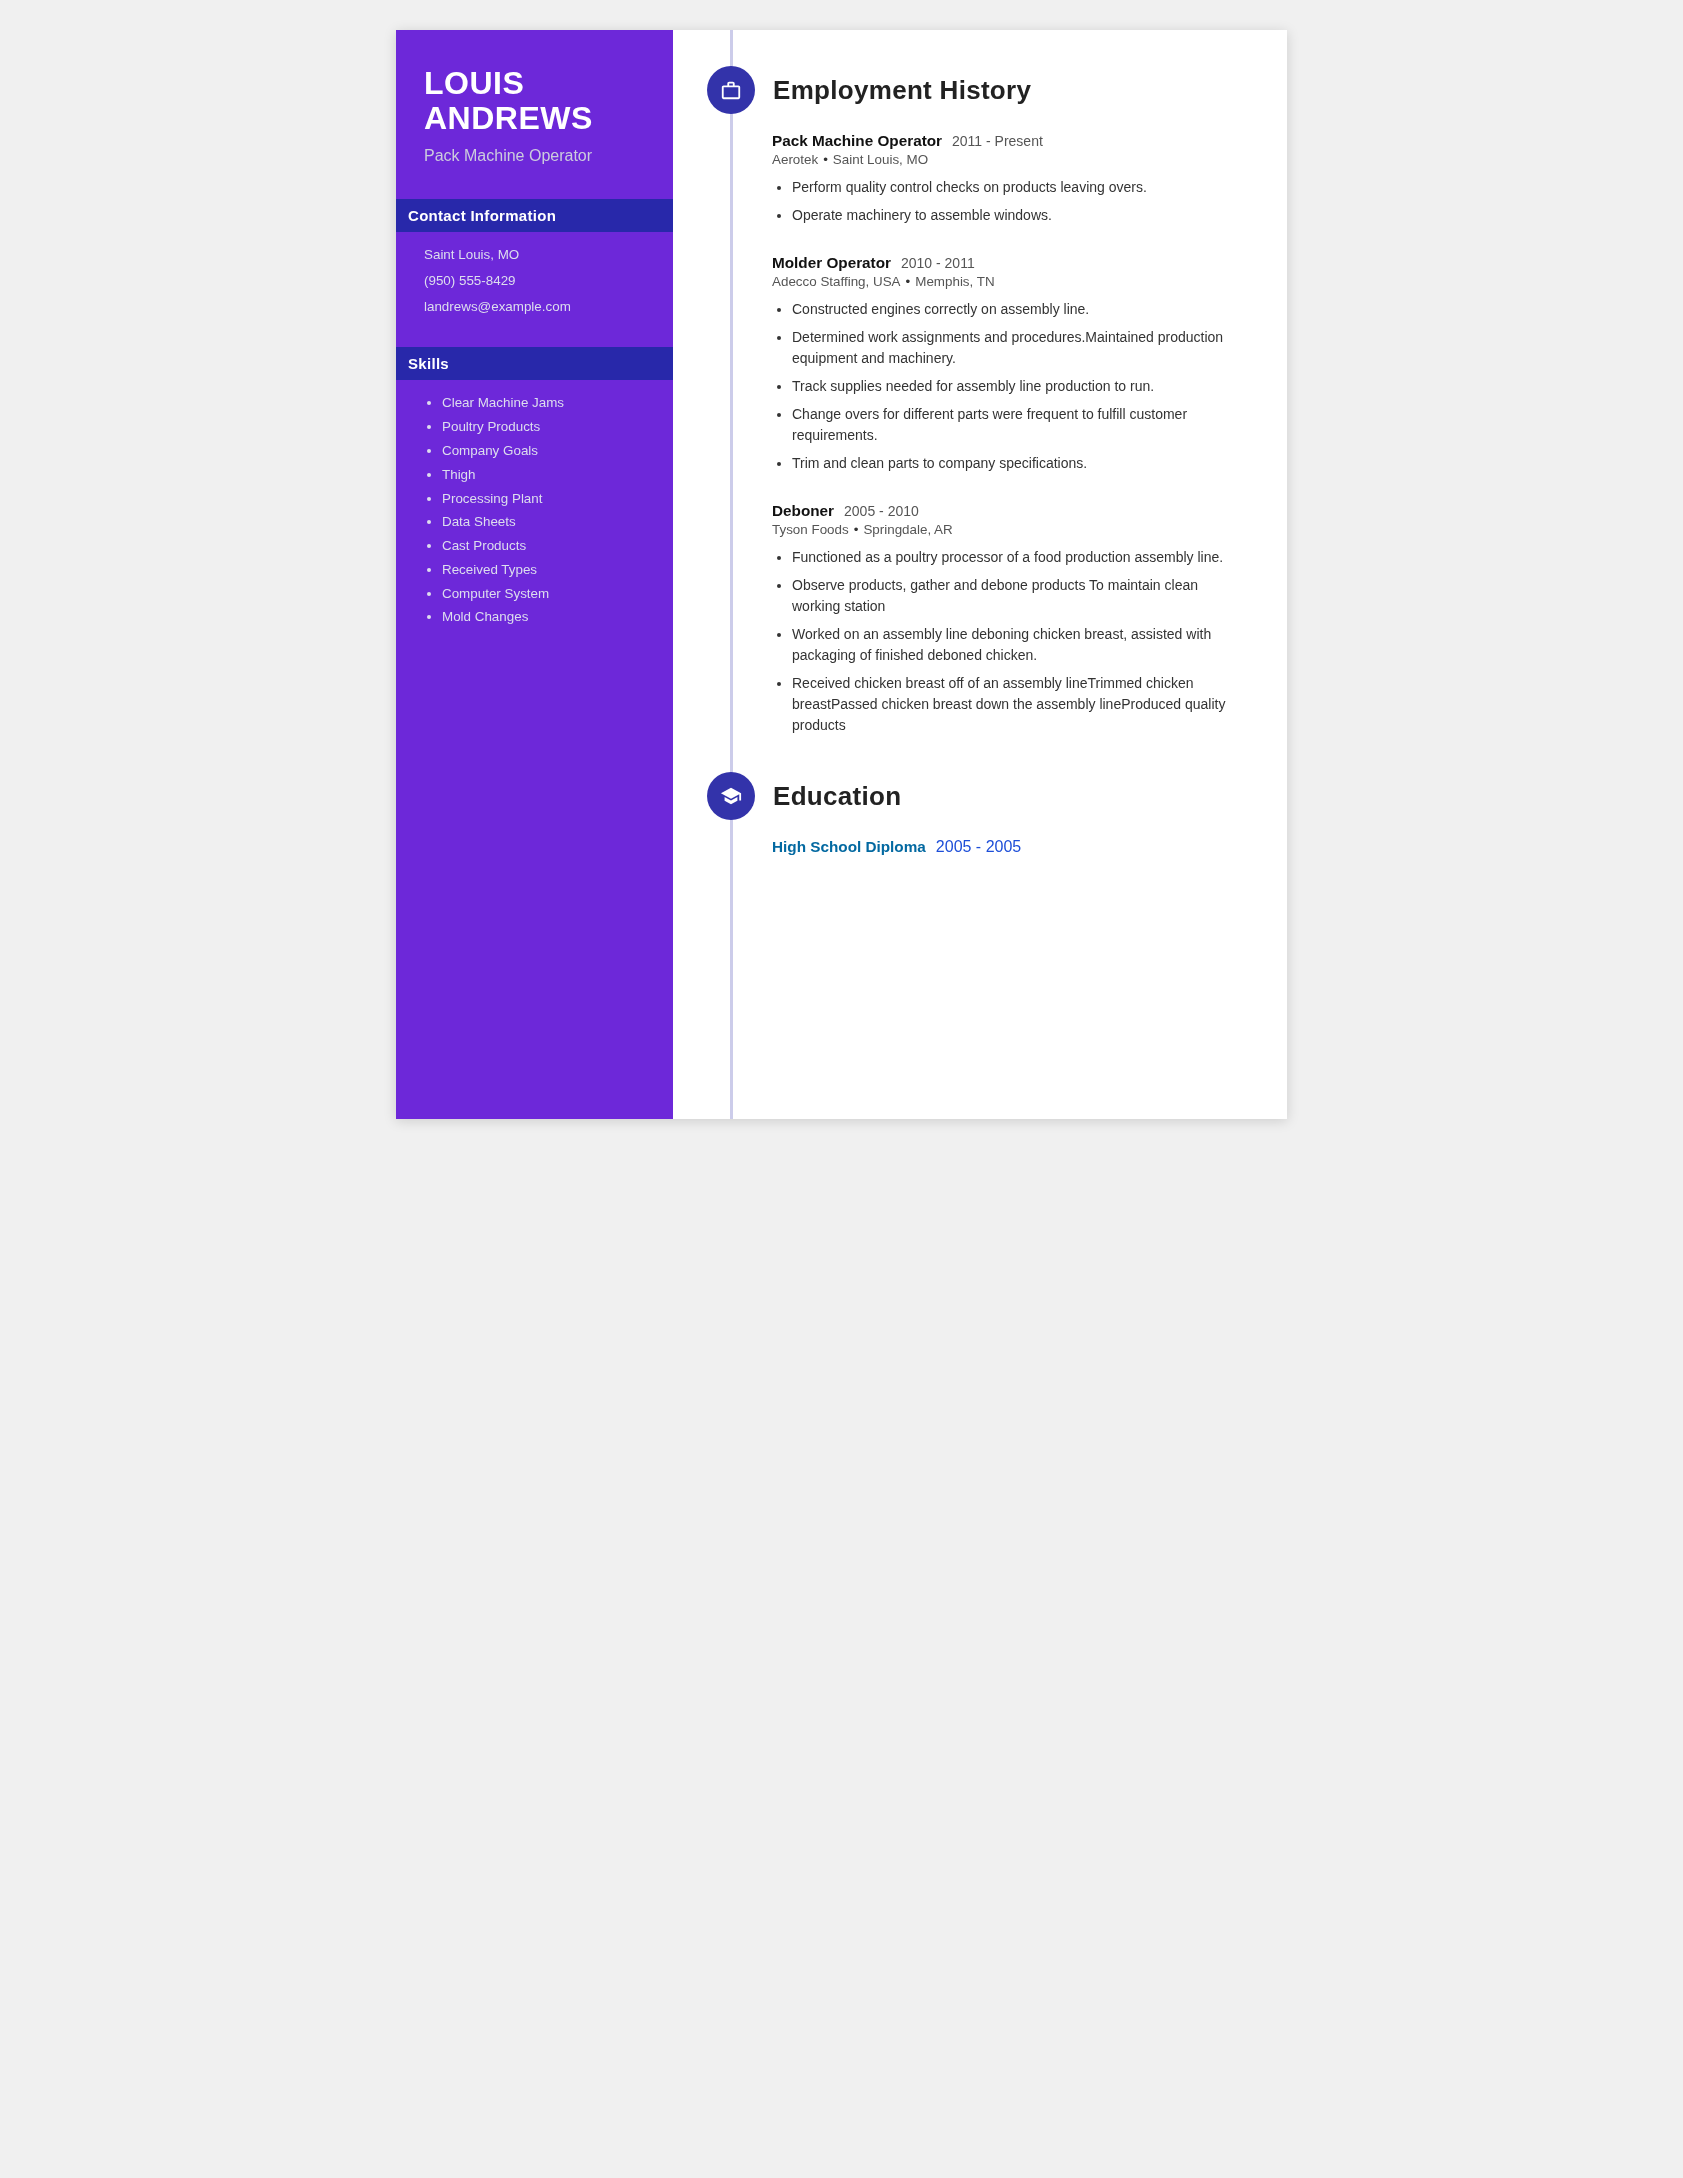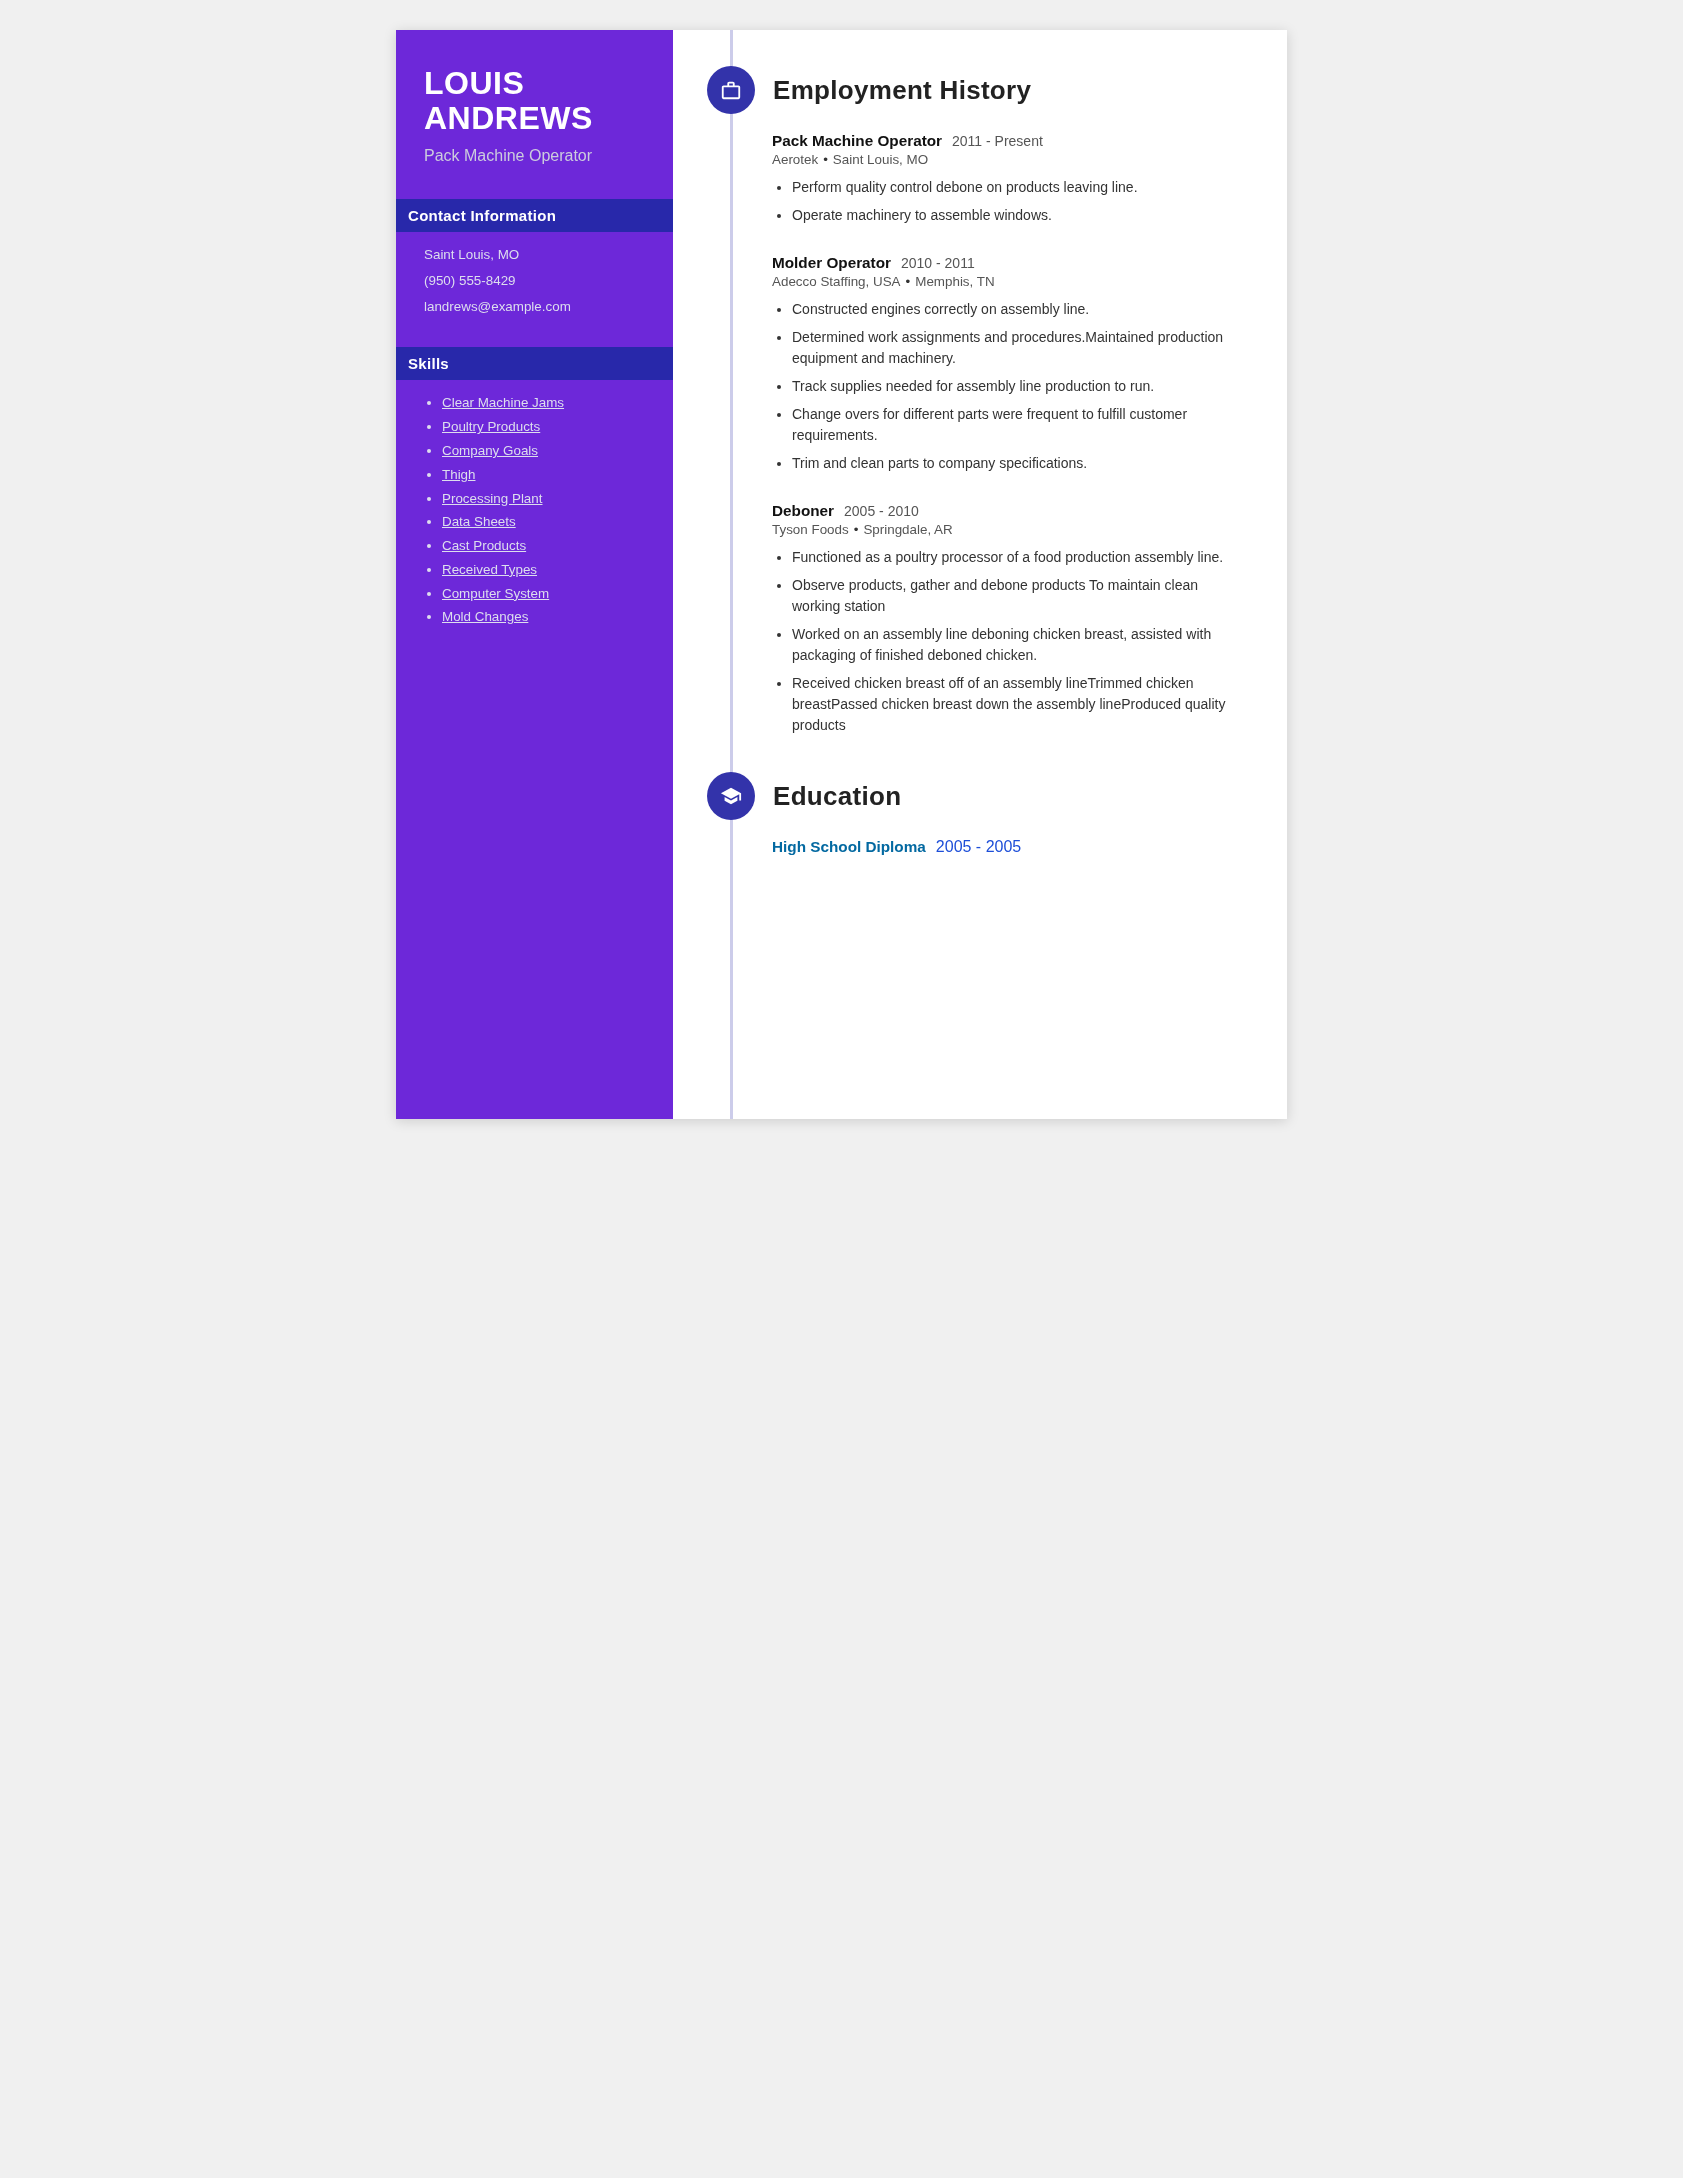--- a/index.html
+++ b/index.html
@@ -62,21 +62,20 @@
     }
     .skills-list {
       list-style: disc;
       padding-left: 18px;
     }
     .skills-list li {
       font-size: 13.4px;
       color: #dde;
       margin-bottom: 5px;
       line-height: 1.4;
-      text-decoration: underline;
     }
 
     
     .main {
       flex: 1;
       padding: 36px 44px 40px 0;
       position: relative;
     }
     
     .timeline-line {
@@ -223,21 +222,21 @@
       </div>
 
       <div id="jobs-container">
           <div class="job-block">
             <div class="job-title-row">
               <span class="job-title">Pack Machine Operator</span>
               <span class="job-dates">2011 - Present</span>
             </div>
             <div class="job-company-row">Aerotek<span class="bullet-sep">•</span>Saint Louis, MO</div>
             <ul class="job-bullets">
-              <li>Perform quality control debone on products leaving line.</li>
+              <li>Perform quality control checks on products leaving overs.</li>
               <li>Operate machinery to assemble windows.</li>
             </ul>
           </div>
           <div class="job-block">
             <div class="job-title-row">
               <span class="job-title">Molder Operator</span>
               <span class="job-dates">2010 - 2011</span>
             </div>
             <div class="job-company-row">Adecco Staffing, USA<span class="bullet-sep">•</span>Memphis, TN</div>
             <ul class="job-bullets">

